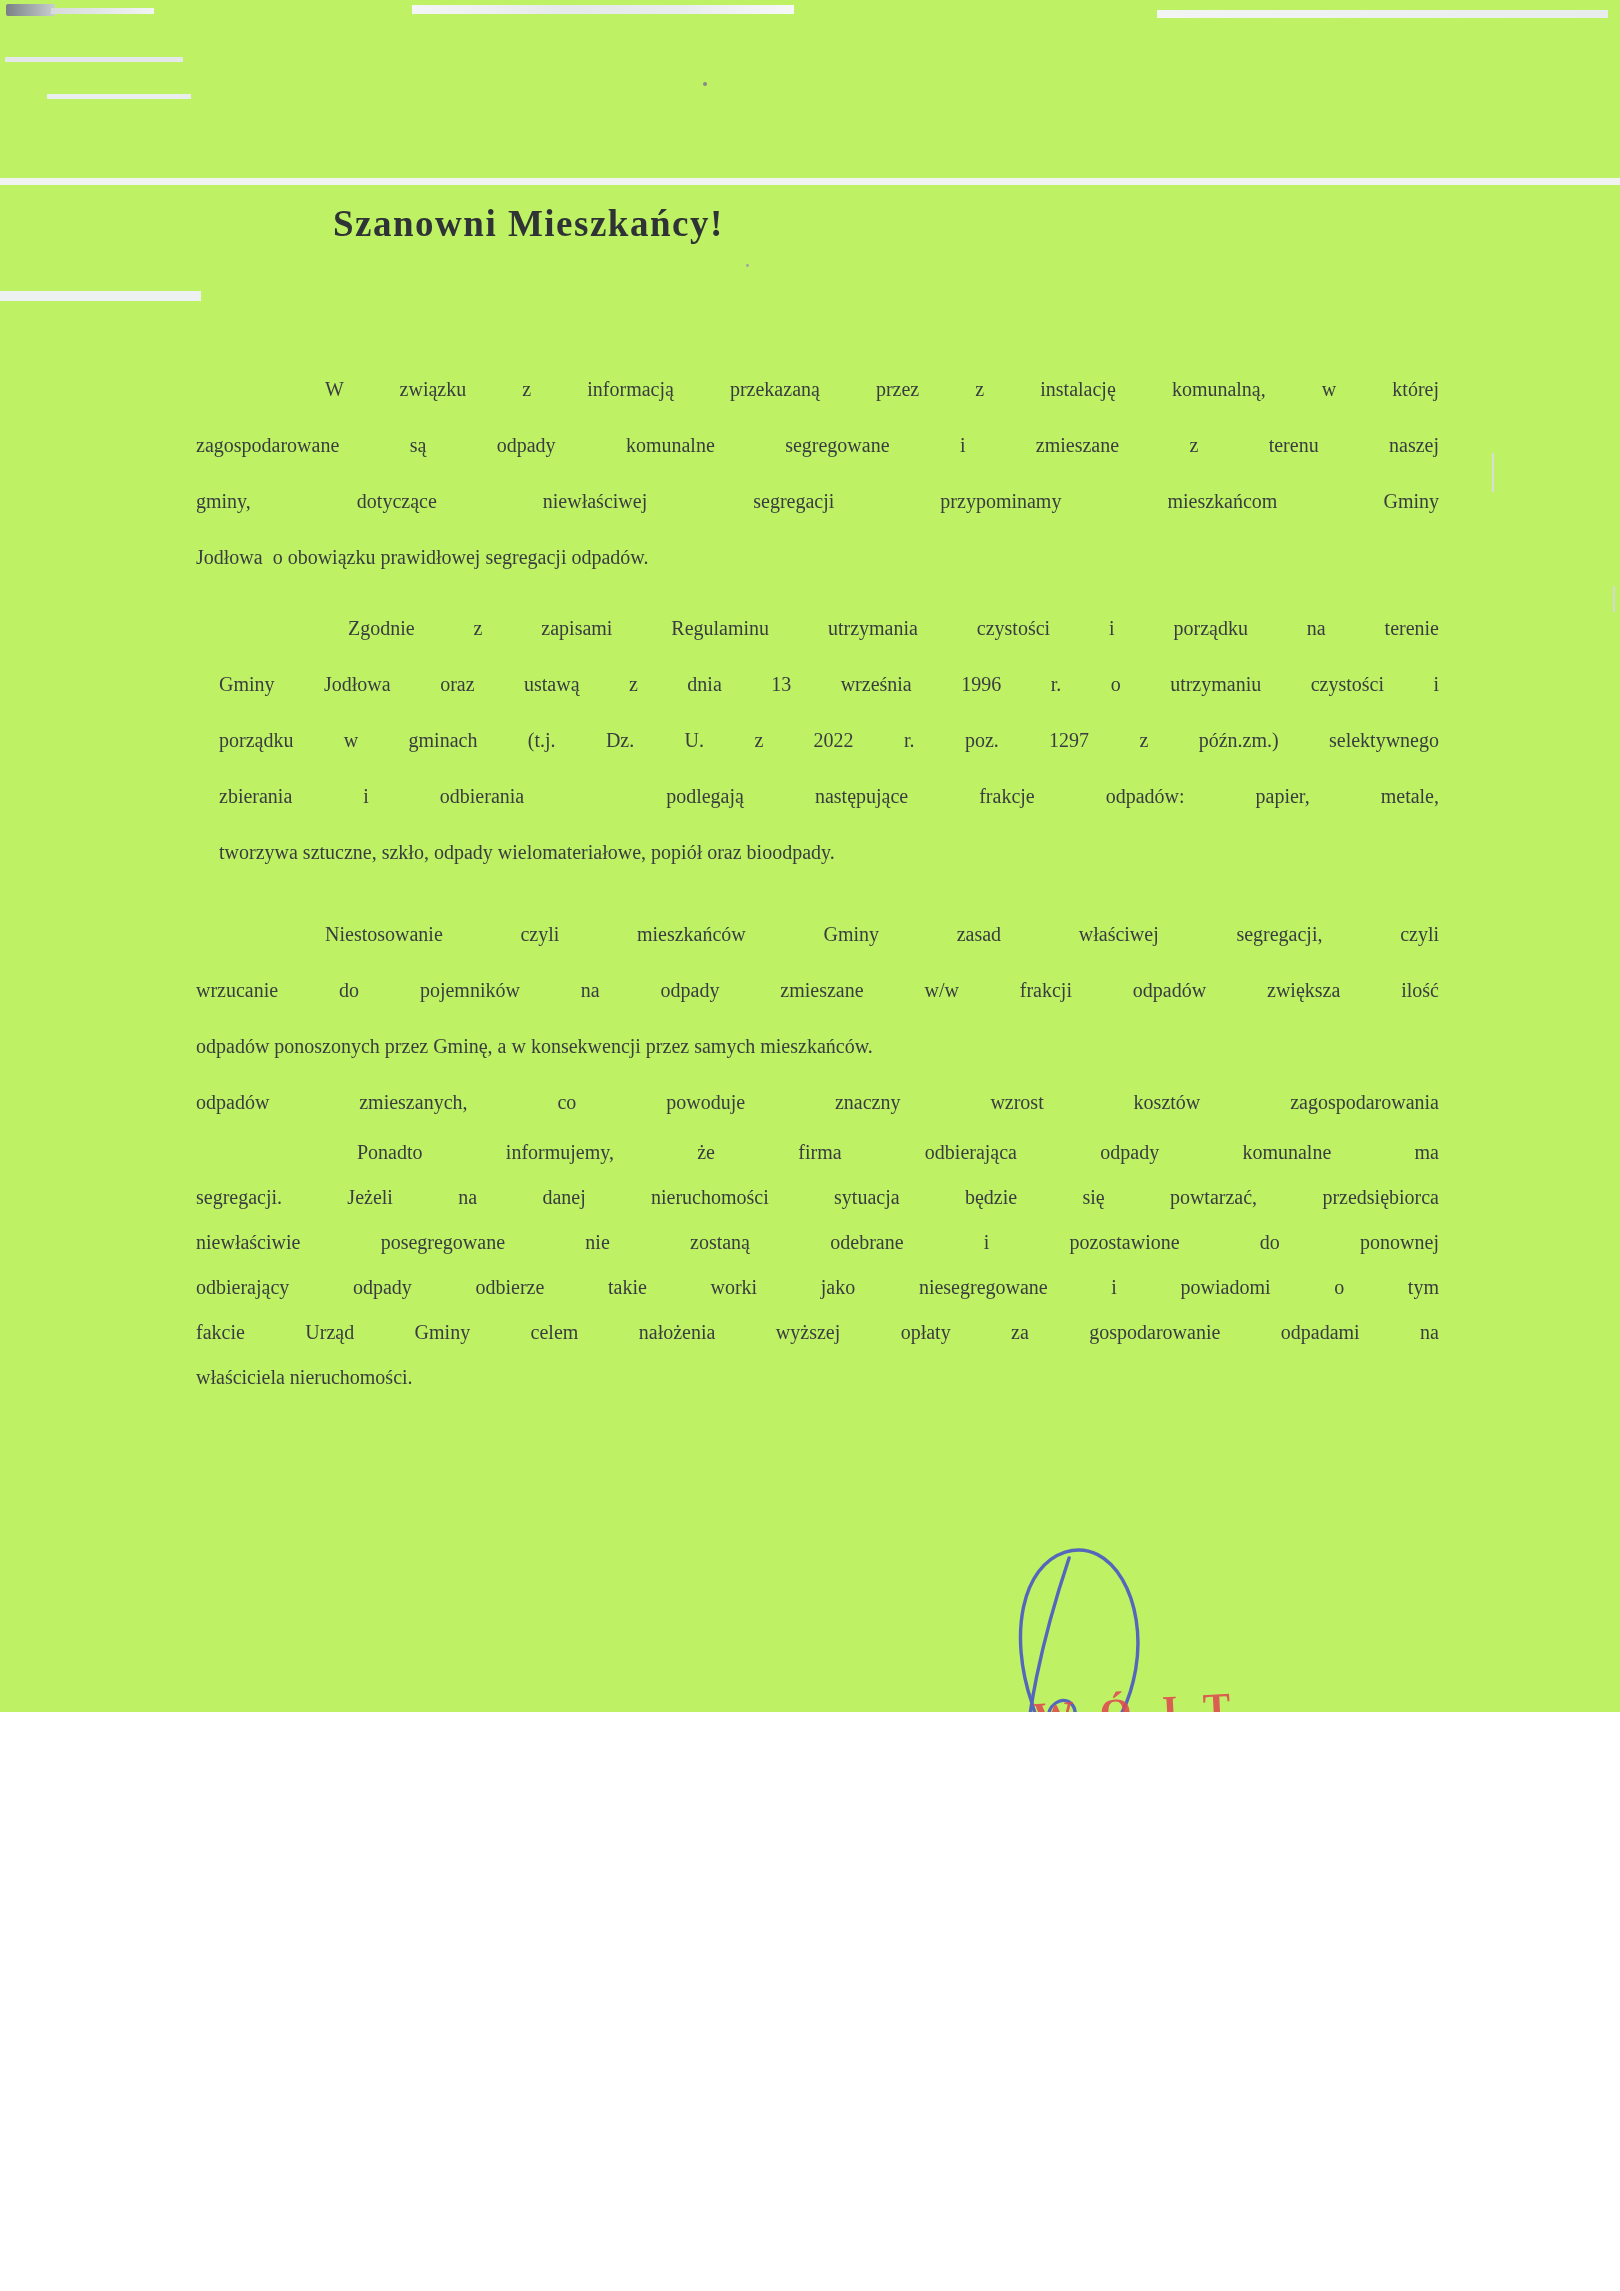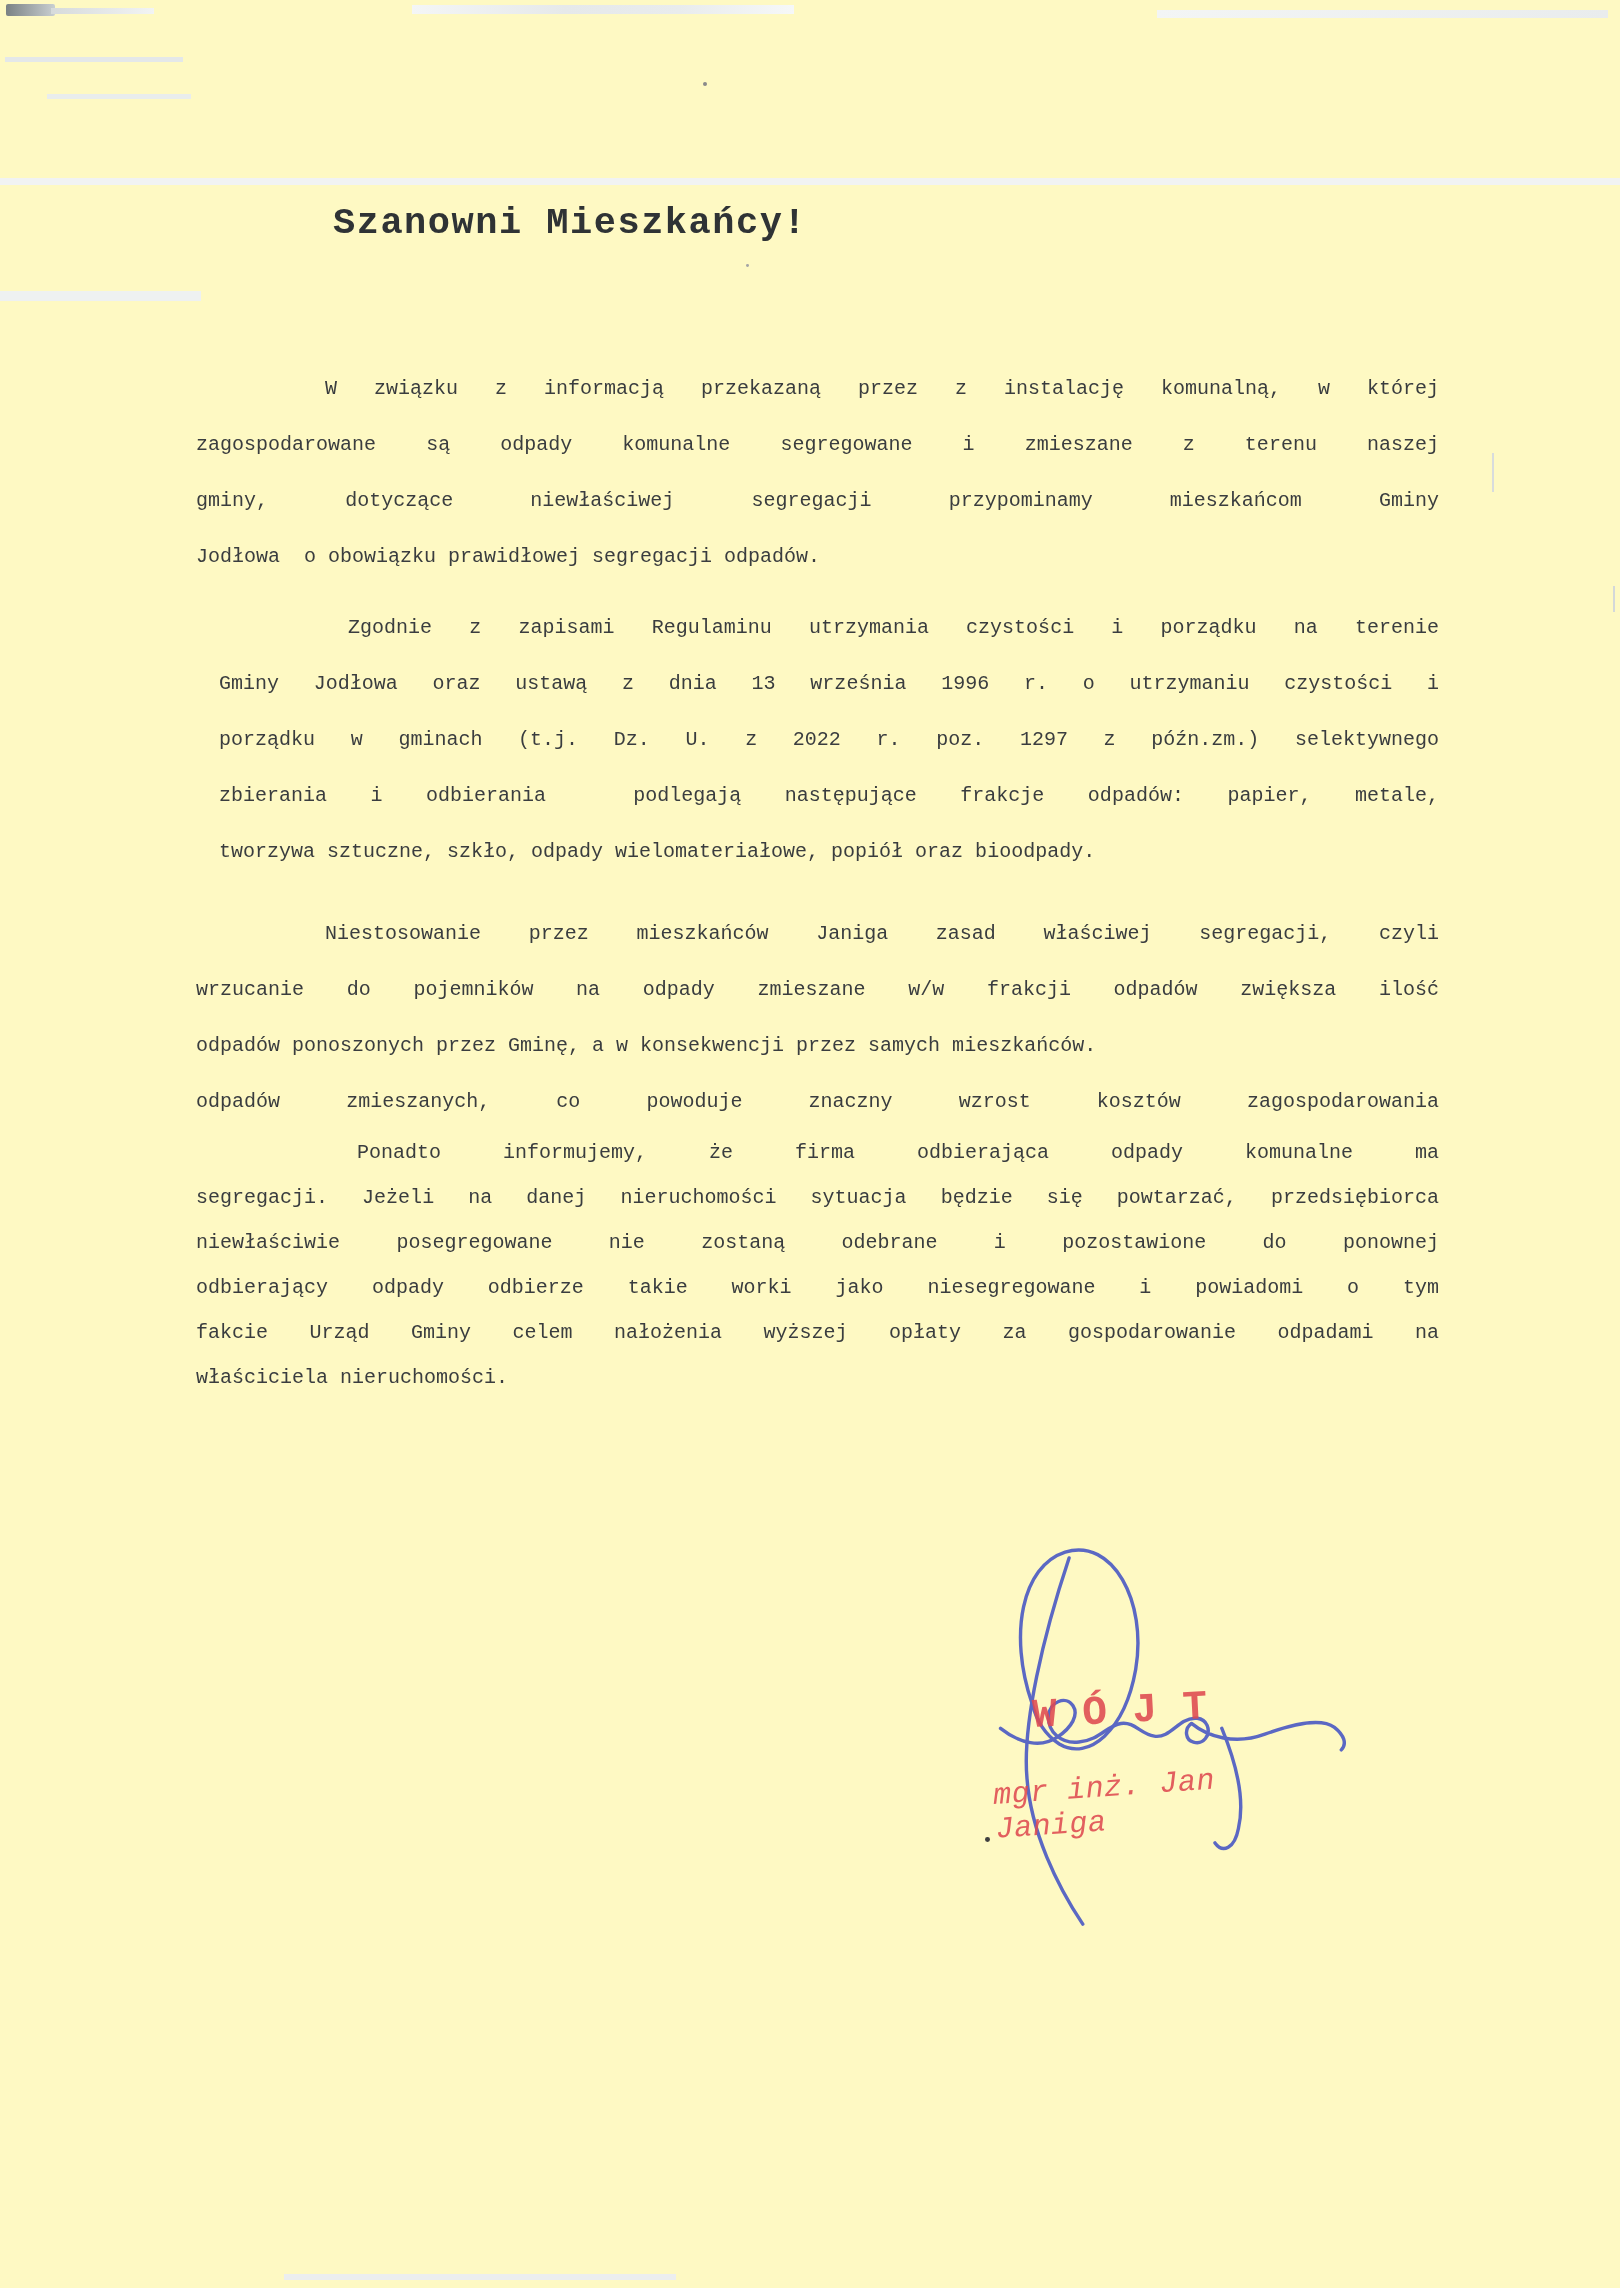--- a/index.html
+++ b/index.html
@@ -1,20 +1,20 @@
 <!DOCTYPE html>
 <html><head>
 <meta charset="utf-8">
 <style>
   html,body { margin:0; padding:0; background:#ffffff; }
   .page {
     position:relative;
-    width:1620px; height:2288px;
-    background:#fef9c3;
-    font-family:Liberation Mono, monospace;
+    width:1620px; height:1712px;
+    background:#bef264;
+    font-family:Liberation Serif, serif;
     color:#383b3d;
     overflow:hidden;
   }
 
   
   .artifact { position:absolute; pointer-events:none; }
   .smudge-topleft   { left:5.9px;   top:3.9px;    width:49px;  height:11.8px; background:linear-gradient(to right,#7a8184,#c9cfd1); border-radius:2px; }
   .smudge-topleft2  { left:51px;  top:7.8px;    width:103px; height:5.9px;  background:linear-gradient(to right,#d6dadb,#f2f4f4); }
   .streak-left1     { left:4.9px;   top:57px;   width:178px; height:4.9px;  background:#e4e8e9; }
   .streak-left2     { left:47px;  top:94px;   width:144px; height:4.9px;  background:#e9eded; }
@@ -101,21 +101,21 @@
         <div class="line last">Jodłowa&nbsp; o obowiązku prawidłowej segregacji odpadów.</div>
       </div>
       <div class="para">
         <div class="line first-indent">Zgodnie z zapisami Regulaminu utrzymania czystości i porządku na terenie</div>
         <div class="line">Gminy Jodłowa oraz ustawą z dnia 13 września 1996 r. o utrzymaniu czystości i</div>
         <div class="line">porządku w gminach (t.j. Dz. U. z 2022 r. poz. 1297 z późn.zm.) selektywnego</div>
         <div class="line">zbierania i odbierania&nbsp; podlegają następujące frakcje odpadów: papier, metale,</div>
         <div class="line last">tworzywa sztuczne, szkło, odpady wielomateriałowe, popiół oraz bioodpady.</div>
       </div>
       <div class="para">
-        <div class="line first-indent">Niestosowanie przez mieszkańców Janiga zasad właściwej segregacji, czyli</div>
+        <div class="line first-indent">Niestosowanie czyli mieszkańców Gminy zasad właściwej segregacji, czyli</div>
         <div class="line">wrzucanie do pojemników na odpady zmieszane w/w frakcji odpadów zwiększa ilość</div>
         <div class="line last">odpadów ponoszonych przez Gminę, a w konsekwencji przez samych mieszkańców.</div>
         <div class="line">odpadów zmieszanych, co powoduje znaczny wzrost kosztów zagospodarowania</div>
       </div>
       <div class="para tight">
         <div class="line first-indent">Ponadto informujemy, że firma odbierająca odpady komunalne ma</div>
         <div class="line">segregacji. Jeżeli na danej nieruchomości sytuacja będzie się powtarzać, przedsiębiorca</div>
         <div class="line">niewłaściwie posegregowane nie zostaną odebrane i pozostawione do ponownej</div>
         <div class="line">odbierający odpady odbierze takie worki jako niesegregowane i powiadomi o tym</div>
         <div class="line">fakcie Urząd Gminy celem nałożenia wyższej opłaty za gospodarowanie odpadami na</div>

